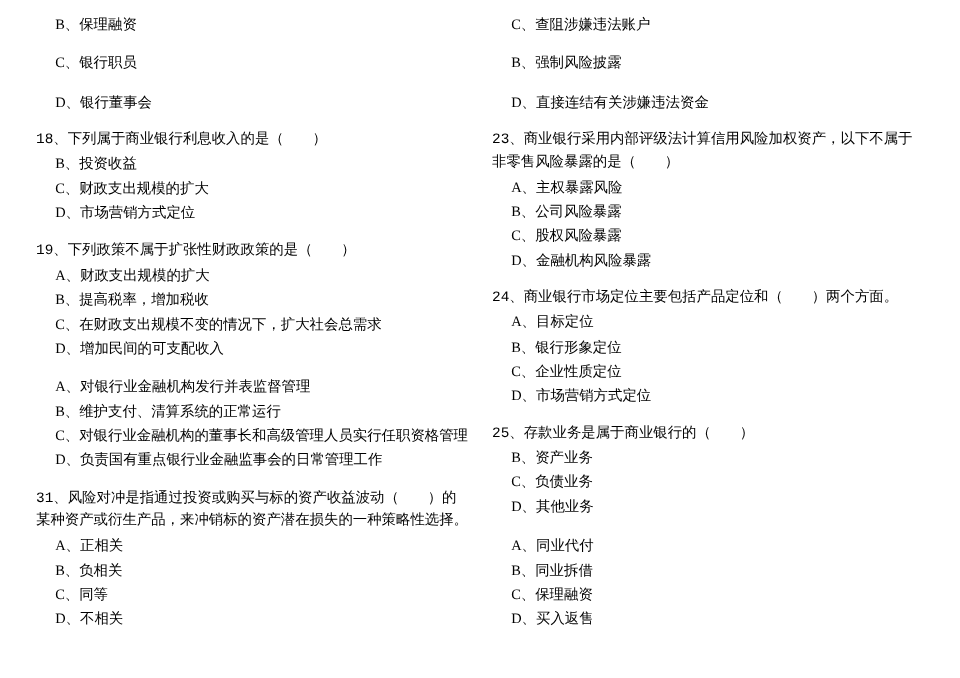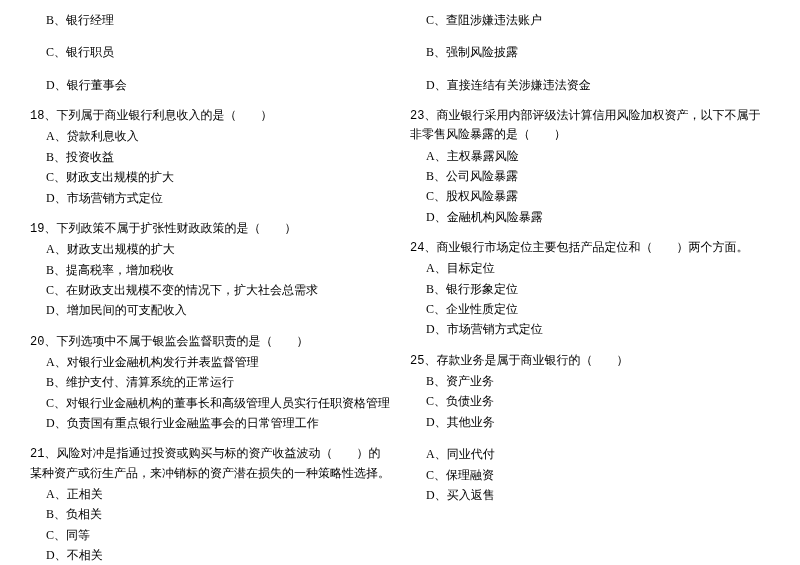--- a/index.html
+++ b/index.html
@@ -43,55 +43,53 @@
   </style>
 </head>
 <body>
 
 <div>
   <div class="page-content">
 
     <div class="column">
 
       <div class="question-block">
-        <div class="option">B、银行经理</div>
+        <div class="option">B、保理融资</div>
       </div>
       <div class="question-block">
         <div class="option">C、银行职员</div>
       </div>
       <div class="question-block">
         <div class="option">D、银行董事会</div>
       </div>
 
       <div class="question-block">
         <div class="question-title">18、下列属于商业银行利息收入的是（　　）</div>
-        <div class="option">A、贷款利息收入</div>
         <div class="option">B、投资收益</div>
         <div class="option">C、财政支出规模的扩大</div>
         <div class="option">D、市场营销方式定位</div>
       </div>
 
       <div class="question-block">
         <div class="question-title">19、下列政策不属于扩张性财政政策的是（　　）</div>
         <div class="option">A、财政支出规模的扩大</div>
         <div class="option">B、提高税率，增加税收</div>
         <div class="option">C、在财政支出规模不变的情况下，扩大社会总需求</div>
         <div class="option">D、增加民间的可支配收入</div>
       </div>
 
       <div class="question-block">
-        <div class="question-title">20、下列选项中不属于银监会监督职责的是（　　）</div>
         <div class="option">A、对银行业金融机构发行并表监督管理</div>
         <div class="option">B、维护支付、清算系统的正常运行</div>
         <div class="option">C、对银行业金融机构的董事长和高级管理人员实行任职资格管理</div>
         <div class="option">D、负责国有重点银行业金融监事会的日常管理工作</div>
       </div>
 
       <div class="question-block">
-        <div class="question-title">21、风险对冲是指通过投资或购买与标的资产收益波动（　　）的某种资产或衍生产品，来冲销标的资产潜在损失的一种策略性选择。</div>
+        <div class="question-title">31、风险对冲是指通过投资或购买与标的资产收益波动（　　）的某种资产或衍生产品，来冲销标的资产潜在损失的一种策略性选择。</div>
         <div class="option">A、正相关</div>
         <div class="option">B、负相关</div>
         <div class="option">C、同等</div>
         <div class="option">D、不相关</div>
       </div>
 
     </div>
 
     <div class="column">
 
@@ -123,20 +121,21 @@
 
       <div class="question-block">
         <div class="question-title">25、存款业务是属于商业银行的（　　）</div>
         <div class="option">B、资产业务</div>
         <div class="option">C、负债业务</div>
         <div class="option">D、其他业务</div>
       </div>
 
       <div class="question-block">
         <div class="option">A、同业代付</div>
+        <div class="option">B、同业拆借</div>
         <div class="option">C、保理融资</div>
         <div class="option">D、买入返售</div>
       </div>
 
     </div>
   </div>
 
 </div>
 
 </body></html>

